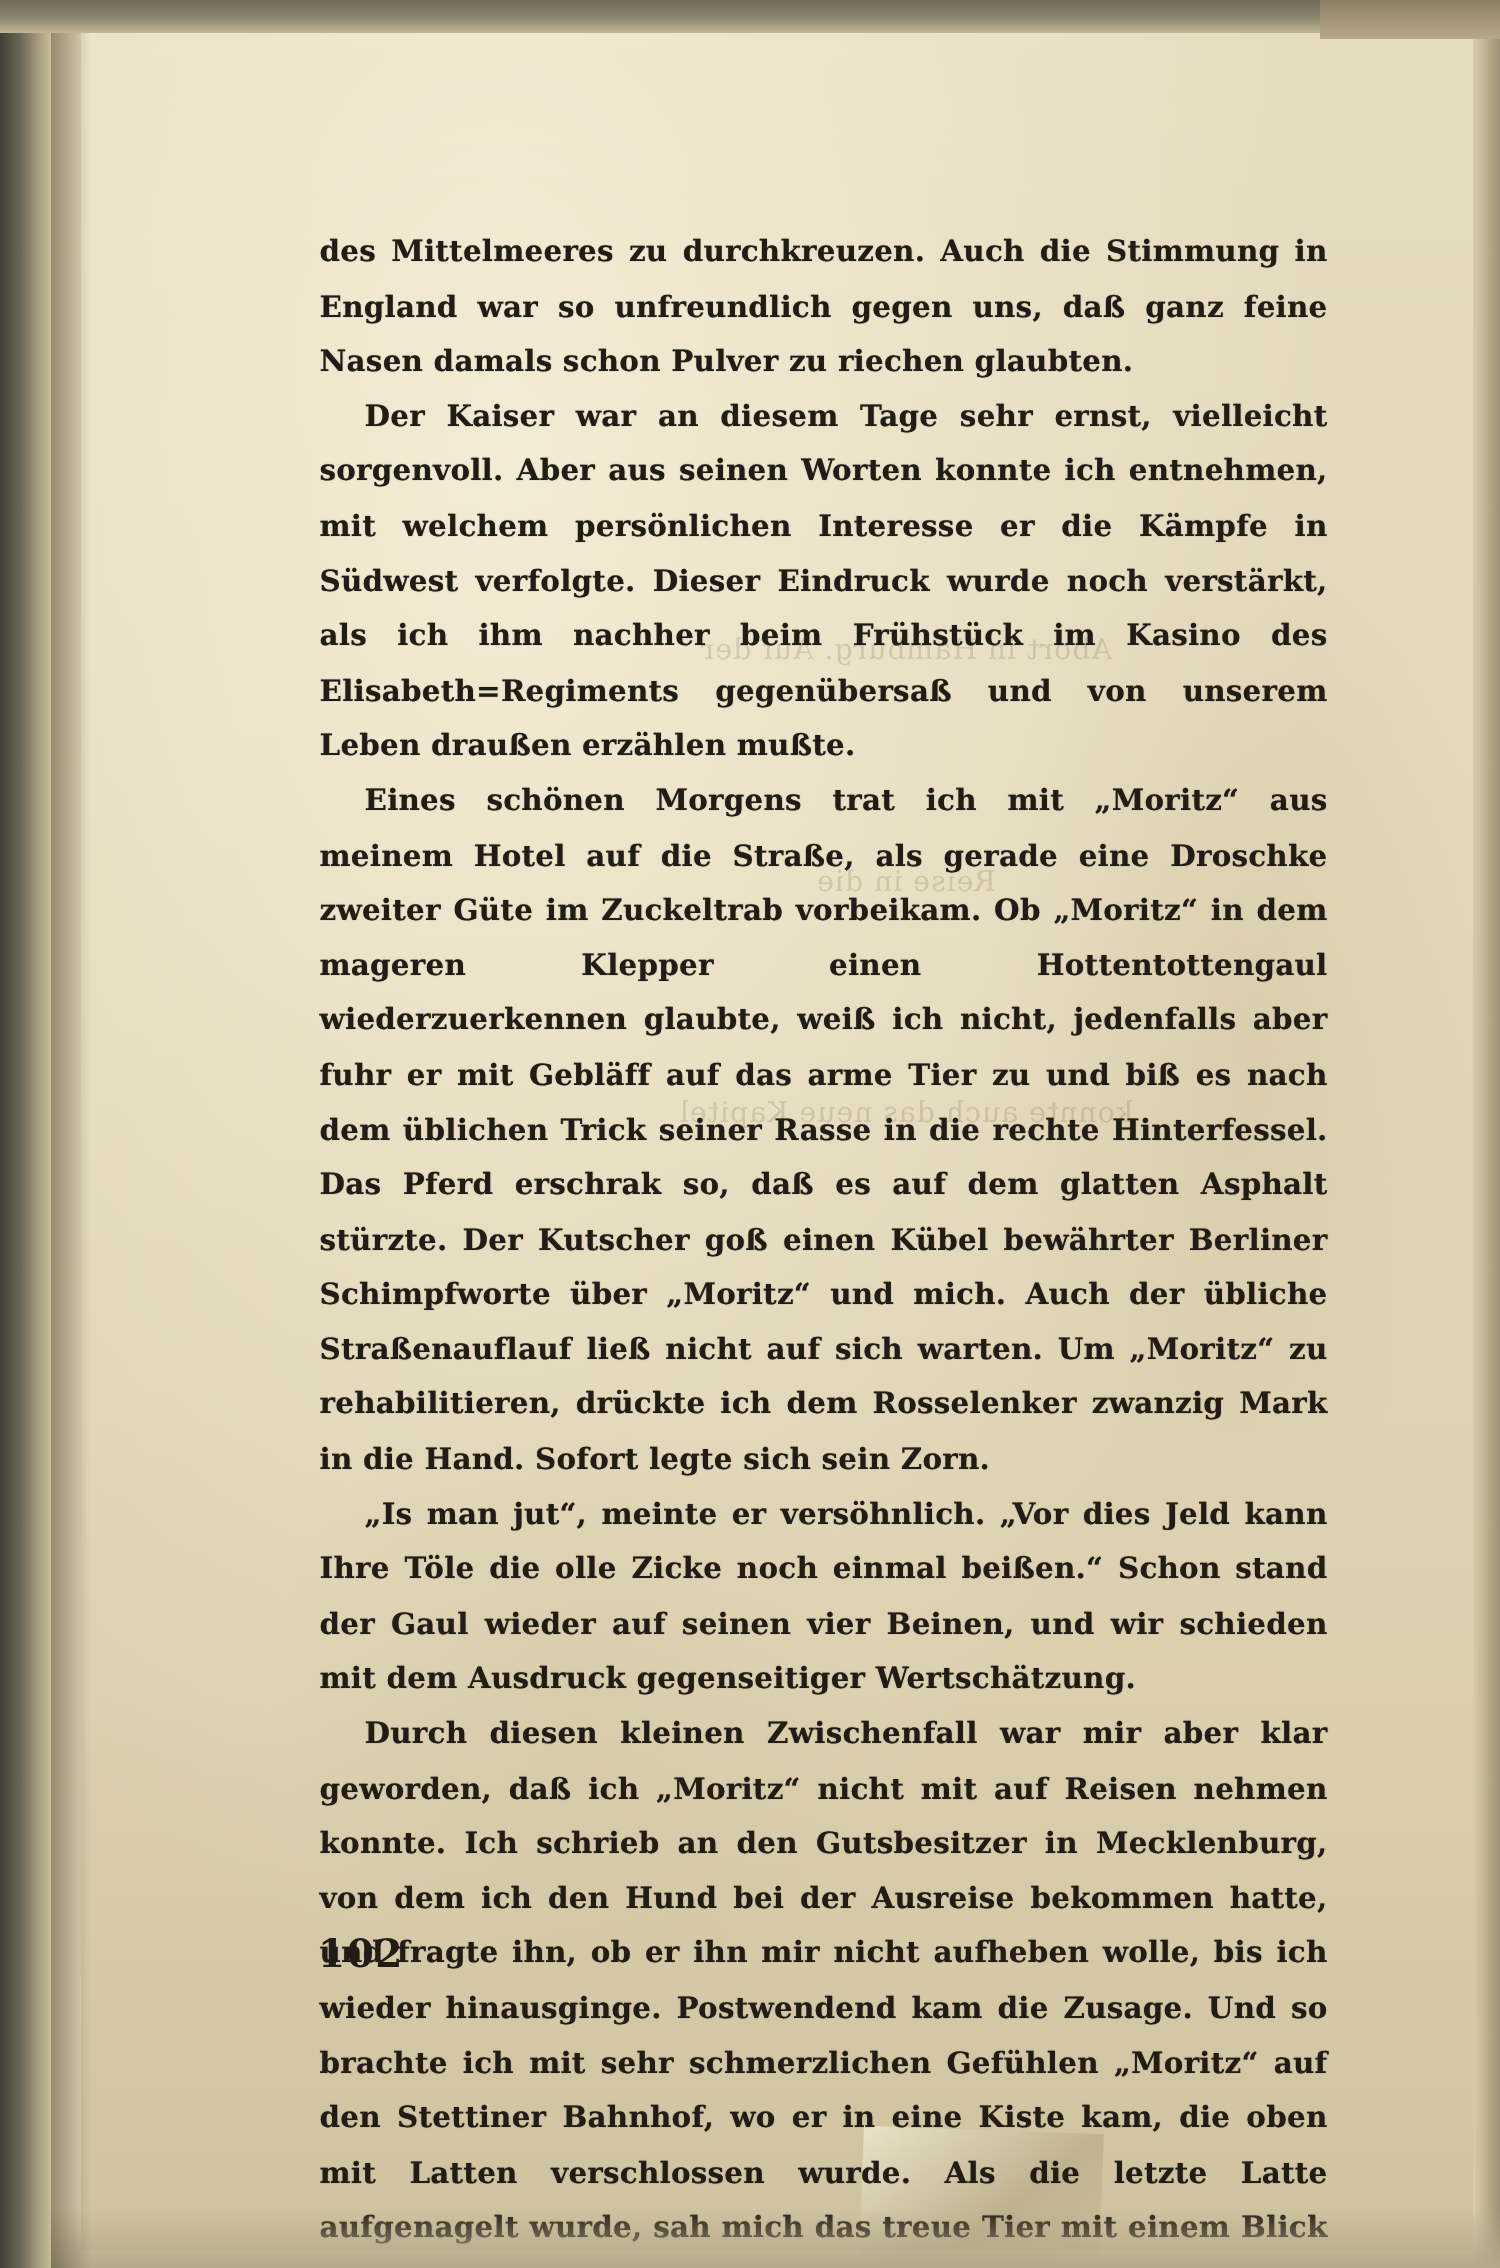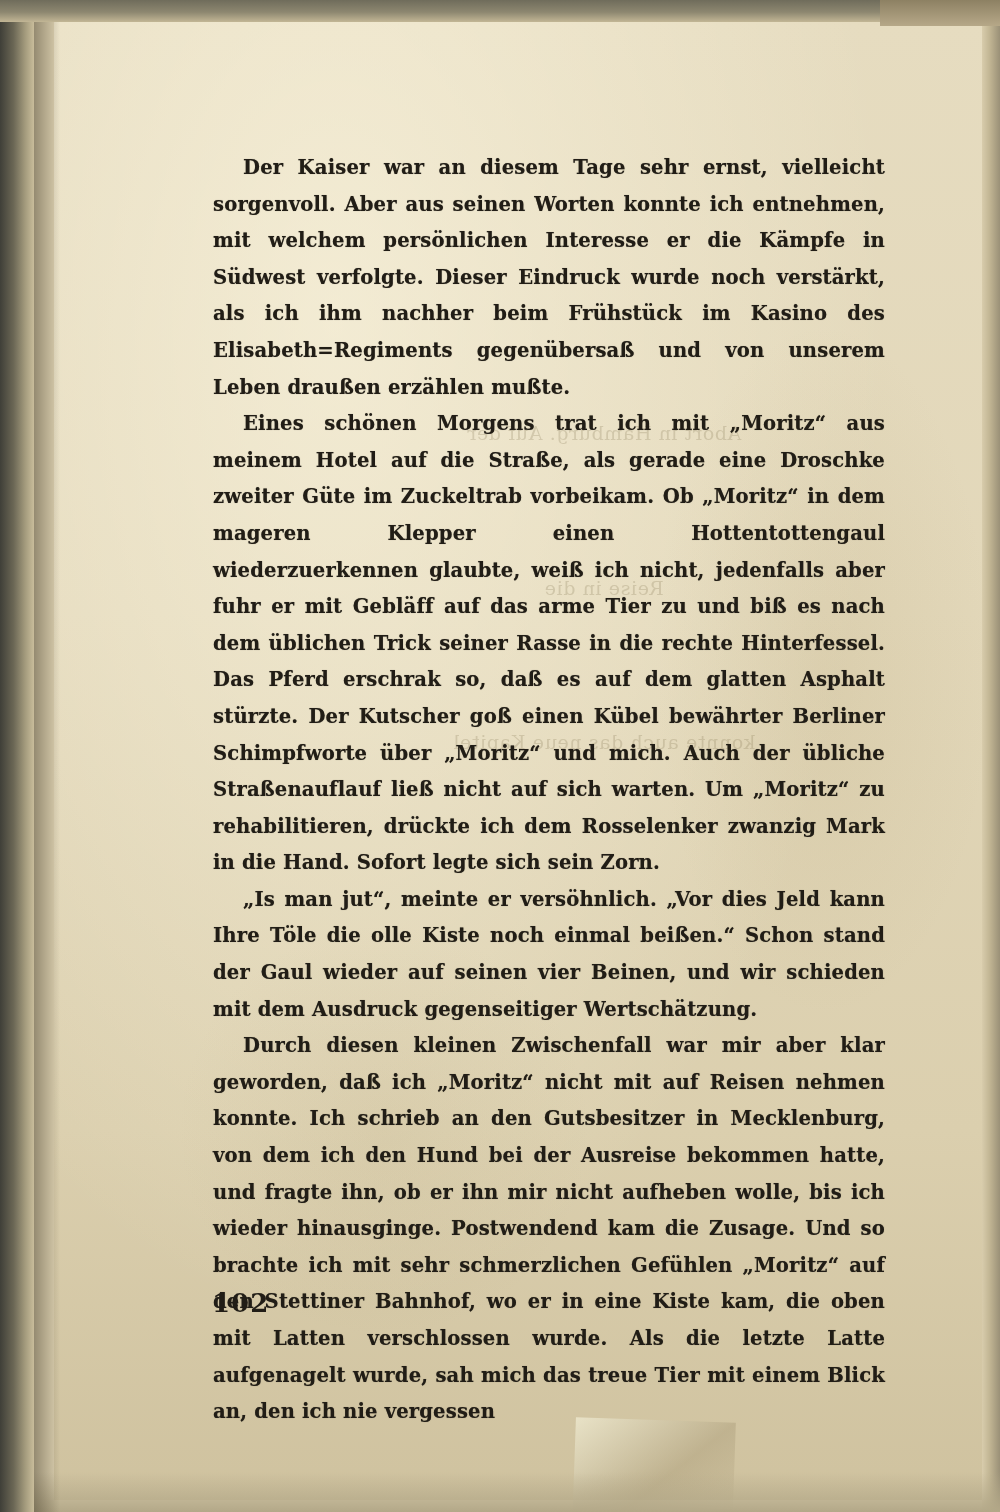--- a/index.html
+++ b/index.html
@@ -178,23 +178,24 @@
     <div class="bleed">
       <div>Abort in Hamburg. Auf der</div>
       <div>Reise in die</div>
       <div>konnte auch das neue Kapitel</div>
     </div>
 
     <div class="crease"></div>
   </div>
 
   <div class="textblock">
+    <p>des Mittelmeeres zu durchkreuzen. Auch die Stimmung in England war so unfreundlich gegen uns, daß ganz feine Nasen damals schon Pulver zu riechen glaubten.</p>
     <p class="indent">Der Kaiser war an diesem Tage sehr ernst, vielleicht sorgenvoll. Aber aus seinen Worten konnte ich entnehmen, mit welchem persönlichen Interesse er die Kämpfe in Südwest verfolgte. Dieser Eindruck wurde noch verstärkt, als ich ihm nachher beim Frühstück im Kasino des Elisabeth=Regiments gegenübersaß und von unserem Leben draußen erzählen mußte.</p>
     <p class="indent">Eines schönen Morgens trat ich mit „Moritz“ aus meinem Hotel auf die Straße, als gerade eine Droschke zweiter Güte im Zuckeltrab vorbeikam. Ob „Moritz“ in dem mageren Klepper einen Hottentottengaul wiederzuerkennen glaubte, weiß ich nicht, jedenfalls aber fuhr er mit Gebläff auf das arme Tier zu und biß es nach dem üblichen Trick seiner Rasse in die rechte Hinterfessel. Das Pferd erschrak so, daß es auf dem glatten Asphalt stürzte. Der Kutscher goß einen Kübel bewährter Berliner Schimpfworte über „Moritz“ und mich. Auch der übliche Straßenauflauf ließ nicht auf sich warten. Um „Moritz“ zu rehabilitieren, drückte ich dem Rosselenker zwanzig Mark in die Hand. Sofort legte sich sein Zorn.</p>
-    <p class="indent">„Is man jut“, meinte er versöhnlich. „Vor dies Jeld kann Ihre Töle die olle Kiste noch einmal beißen.“ Schon stand der Gaul wieder auf seinen vier Beinen, und wir schieden mit dem Ausdruck gegenseitiger Wertschätzung.</p>
+    <p class="indent">„Is man jut“, meinte er versöhnlich. „Vor dies Jeld kann Ihre Töle die olle Zicke noch einmal beißen.“ Schon stand der Gaul wieder auf seinen vier Beinen, und wir schieden mit dem Ausdruck gegenseitiger Wertschätzung.</p>
     <p class="indent">Durch diesen kleinen Zwischenfall war mir aber klar geworden, daß ich „Moritz“ nicht mit auf Reisen nehmen konnte. Ich schrieb an den Gutsbesitzer in Mecklenburg, von dem ich den Hund bei der Ausreise bekommen hatte, und fragte ihn, ob er ihn mir nicht aufheben wolle, bis ich wieder hinausginge. Postwendend kam die Zusage. Und so brachte ich mit sehr schmerzlichen Gefühlen „Moritz“ auf den Stettiner Bahnhof, wo er in eine Kiste kam, die oben mit Latten verschlossen wurde. Als die letzte Latte aufgenagelt wurde, sah mich das treue Tier mit einem Blick an, den ich nie vergessen</p>
   </div>
 
   <div class="folio">102</div>
 
   <div class="right-edge"></div>
   <div class="bottom-edge"></div>
   <div class="gutter"></div>
   <div class="gutter-shadow"></div>
   <div class="top-edge"></div>

